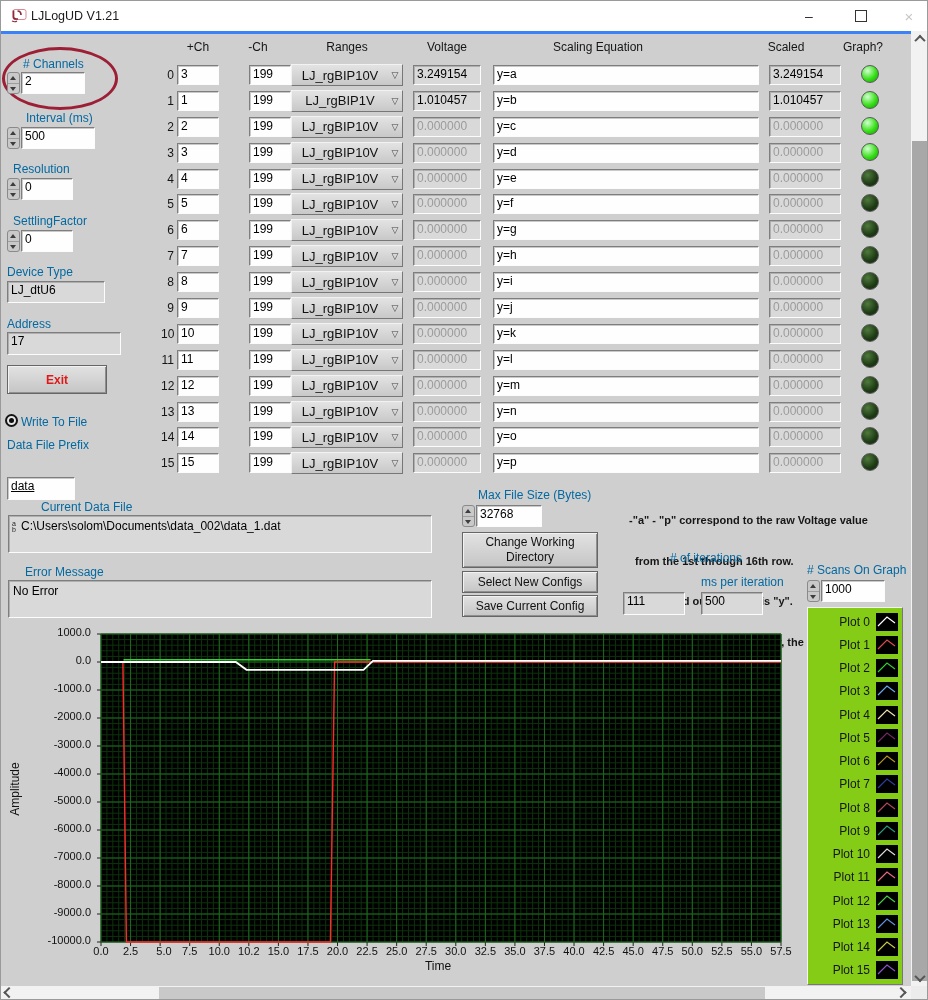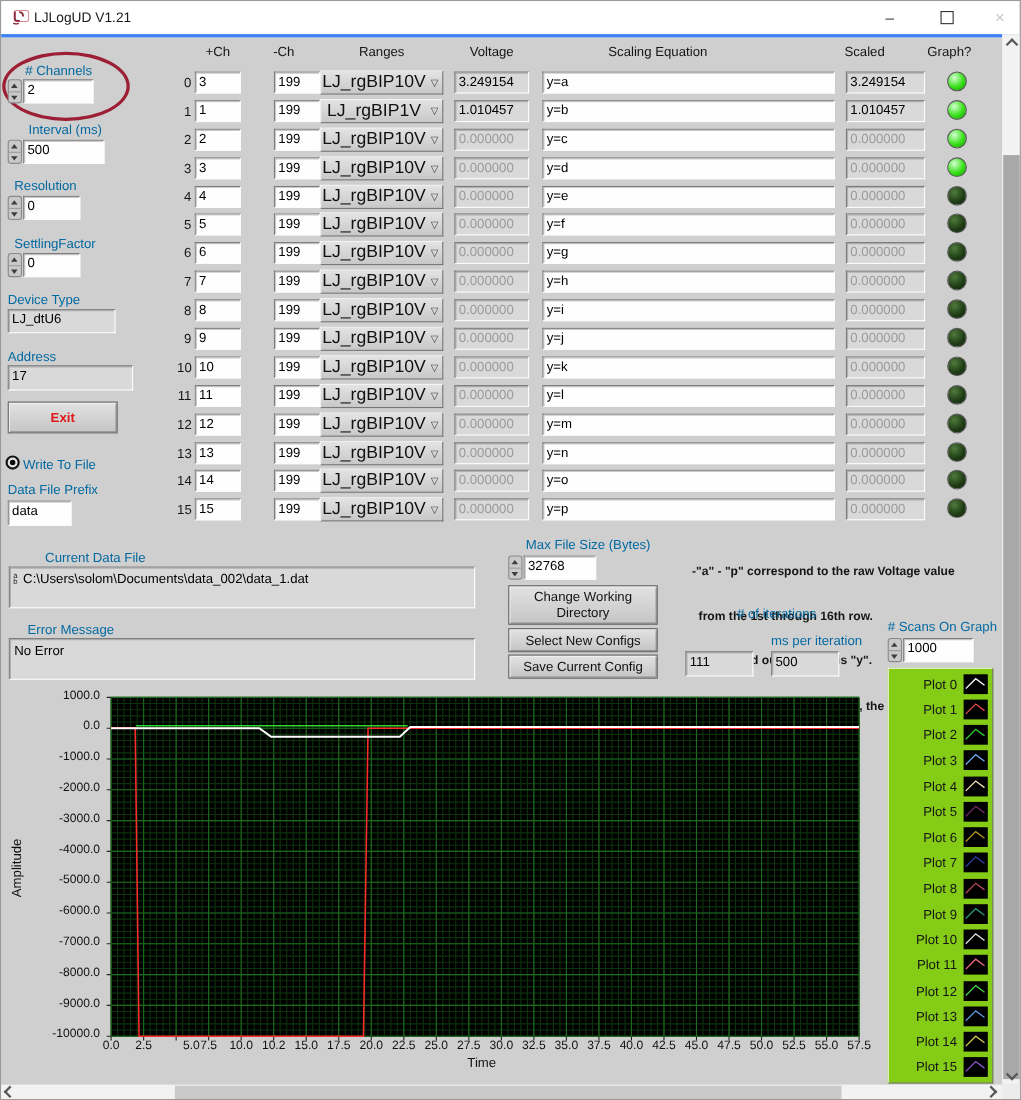--- a/index.html
+++ b/index.html
@@ -37,21 +37,21 @@
   
   .thead{position:absolute;top:39px;font-size:12px;color:#151515;text-align:center;}
   .trows{position:absolute;left:160px;top:61px;width:726px;}
   .trow{position:relative;height:25.9px;}
   .cell{position:absolute;}
   .c-idx{left:0;top:6px;width:13px;font-size:12px;text-align:right;color:#151515;}
   .c-pch{left:16px;top:3px;width:42px;height:20px;}
   .c-nch{left:88px;top:3px;width:42px;height:20px;}
   .c-range{left:130px;top:2px;width:112px;height:22px;display:flex;align-items:center;
            border:1px solid;border-color:#f2f2f2 #777 #777 #f2f2f2;background:linear-gradient(#e3e3e3,#c8c8c8);box-sizing:border-box;}
-  .dd-label{flex:1;text-align:center;font-size:16px;color:#111;}
+  .dd-label{flex:1;text-align:center;font-size:13px;color:#111;}
   .dd-arrow{width:14px;font-size:9px;color:#444;text-align:center;}
   .c-volt{left:252px;top:3px;width:68px;height:20px;}
   .c-eq{left:332px;top:3px;width:266px;height:20px;}
   .c-scaled{left:608px;top:3px;width:72px;height:20px;}
   .led{position:absolute;left:700px;top:3px;width:18px;height:18px;border-radius:50%;border:1px solid #5a5a5a;box-sizing:border-box;}
   .led.on{background:radial-gradient(circle at 35% 30%,#d2ffd2,#38e018 55%,#0f9c00);}
   .led.off{background:radial-gradient(circle at 35% 30%,#4f7a3c,#1d3a14 60%,#122a0d);}
   
   .notes{position:absolute;left:628px;top:486px;font-size:11px;font-weight:bold;color:#161616;line-height:13.5px;white-space:pre;}
   
@@ -141,21 +141,21 @@
     <div class="sunken abs" style="left:6px;top:331px;width:114px;height:23px;">17</div>
 
     <div class="btn abs" style="left:6px;top:364px;width:100px;height:29px;color:#e01818;font-weight:bold;">Exit</div>
 
     <div class="radio" style="left:4px;top:413px;">
         <i></i>
       </div>
     <div class="lbl" style="left:20px;top:414px;">Write To File</div>
 
     <div class="lbl" style="left:6px;top:437px;">Data File Prefix</div>
-    <div class="white abs" style="left:6px;top:454px;width:58px;height:23px;">data</div>
+    <div class="white abs" style="left:6px;top:476px;width:68px;height:23px;text-decoration:underline;">data</div>
 
     <div class="thead" style="left:176px;width:42px;">+Ch</div>
     <div class="thead" style="left:236px;width:42px;">-Ch</div>
     <div class="thead" style="left:290px;width:112px;">Ranges</div>
     <div class="thead" style="left:412px;width:68px;">Voltage</div>
     <div class="thead" style="left:464px;width:266px;">Scaling Equation</div>
     <div class="thead" style="left:755px;width:60px;">Scaled</div>
     <div class="thead" style="left:837px;width:50px;">Graph?</div>
 
     <div class="trows" id="table-rows">
@@ -789,21 +789,21 @@
     <span class="lsample">
       <svg width="22" height="18">
               <polyline points="2,13 11,4 19,10" fill="none" stroke-width="1.2" stroke="#8a55cc"></polyline>
             </svg>
     </span>
   </div>
       </div>
 
   <div class="tick tx" style="left: 85px; top: 944px; width: 30px;">0.0</div>
       <div class="tick tx" style="left: 114.565px; top: 944px; width: 30px;">2.5</div>
-      <div class="tick tx" style="left: 158px; top: 944px; width: 30px;">5.0</div>
+      <div class="tick tx" style="left: 148px; top: 944px; width: 30px;">5.0</div>
       <div class="tick tx" style="left: 173.696px; top: 944px; width: 30px;">7.5</div>
       <div class="tick tx" style="left: 203.261px; top: 944px; width: 30px;">10.0</div>
       <div class="tick tx" style="left: 232.826px; top: 944px; width: 30px;">10.2</div>
       <div class="tick tx" style="left: 262.391px; top: 944px; width: 30px;">15.0</div>
       <div class="tick tx" style="left: 291.957px; top: 944px; width: 30px;">17.5</div>
       <div class="tick tx" style="left: 321.522px; top: 944px; width: 30px;">20.0</div>
       <div class="tick tx" style="left: 351.087px; top: 944px; width: 30px;">22.5</div>
       <div class="tick tx" style="left: 380.652px; top: 944px; width: 30px;">25.0</div>
       <div class="tick tx" style="left: 410.217px; top: 944px; width: 30px;">27.5</div>
       <div class="tick tx" style="left: 439.783px; top: 944px; width: 30px;">30.0</div>

